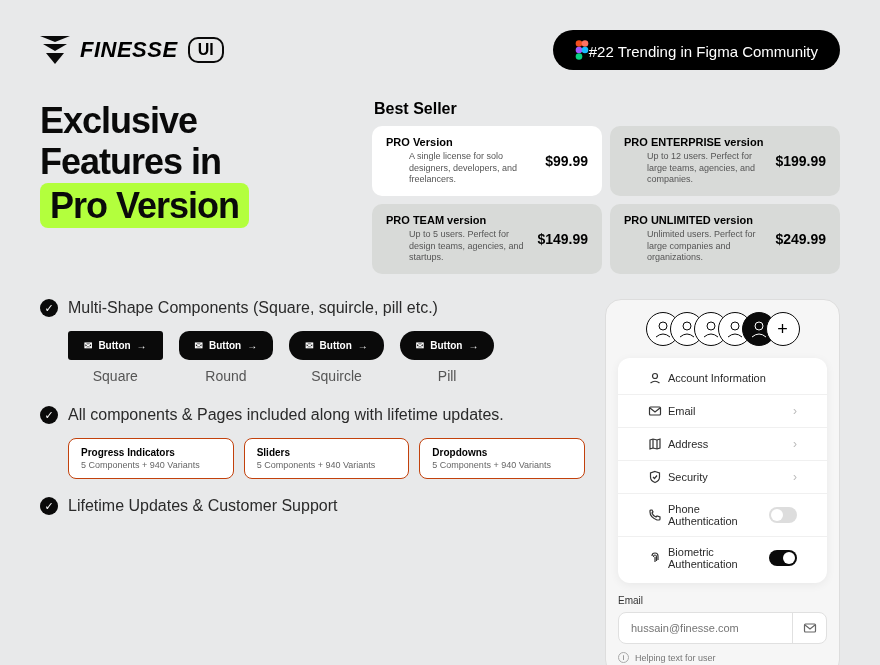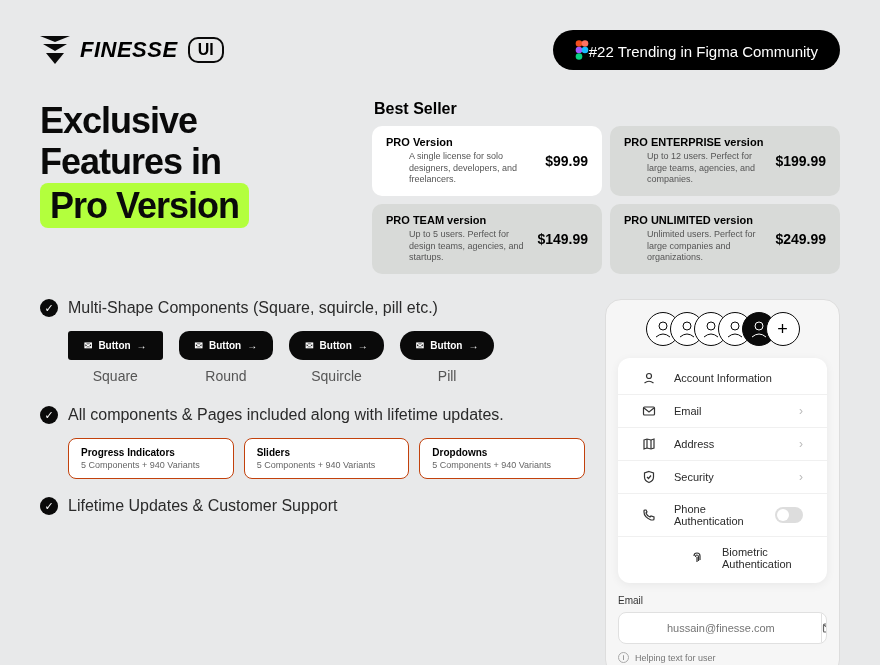--- a/index.html
+++ b/index.html
@@ -223,27 +223,27 @@
     .avatar.dark { background: #0a0a0a; }
     .menu-card {
       background: #fff;
       border-radius: 12px;
       padding: 4px 0;
       box-shadow: 0 2px 10px rgba(0,0,0,0.06);
     }
     .menu-item {
       display: flex;
       align-items: center;
-      gap: 18px;
-      padding: 9px 24px;
+      gap: 6px;
+      padding: 9px 30px;
       font-size: 11px;
       border-bottom: 1px solid #f0f0f0;
       cursor: pointer;
     }
-    .menu-item:last-child { border-bottom: none; margin-left: 48px; }
+    .menu-item:last-child { border-bottom: none; }
     .menu-item .mi-icon {
       width: 14px;
       height: 14px;
       display: flex;
       align-items: center;
       justify-content: center;
       color: #333;
     }
     .menu-item .mi-label { flex: 1; color: #2a2a2a; }
     .menu-item .chev { color: #bbb; font-size: 12px; }
@@ -272,21 +272,20 @@
       color: #333;
       margin-bottom: 6px;
       display: block;
     }
     .email-field {
       display: flex;
       background: #fff;
       border: 1px solid #e0e0e0;
       border-radius: 8px;
       overflow: hidden;
-      padding-left: 36px;
     }
     .email-input {
       flex: 1;
       border: none;
       padding: 9px 12px;
       font-size: 11px;
       color: #999;
       background: transparent;
     }
     .email-suffix {

